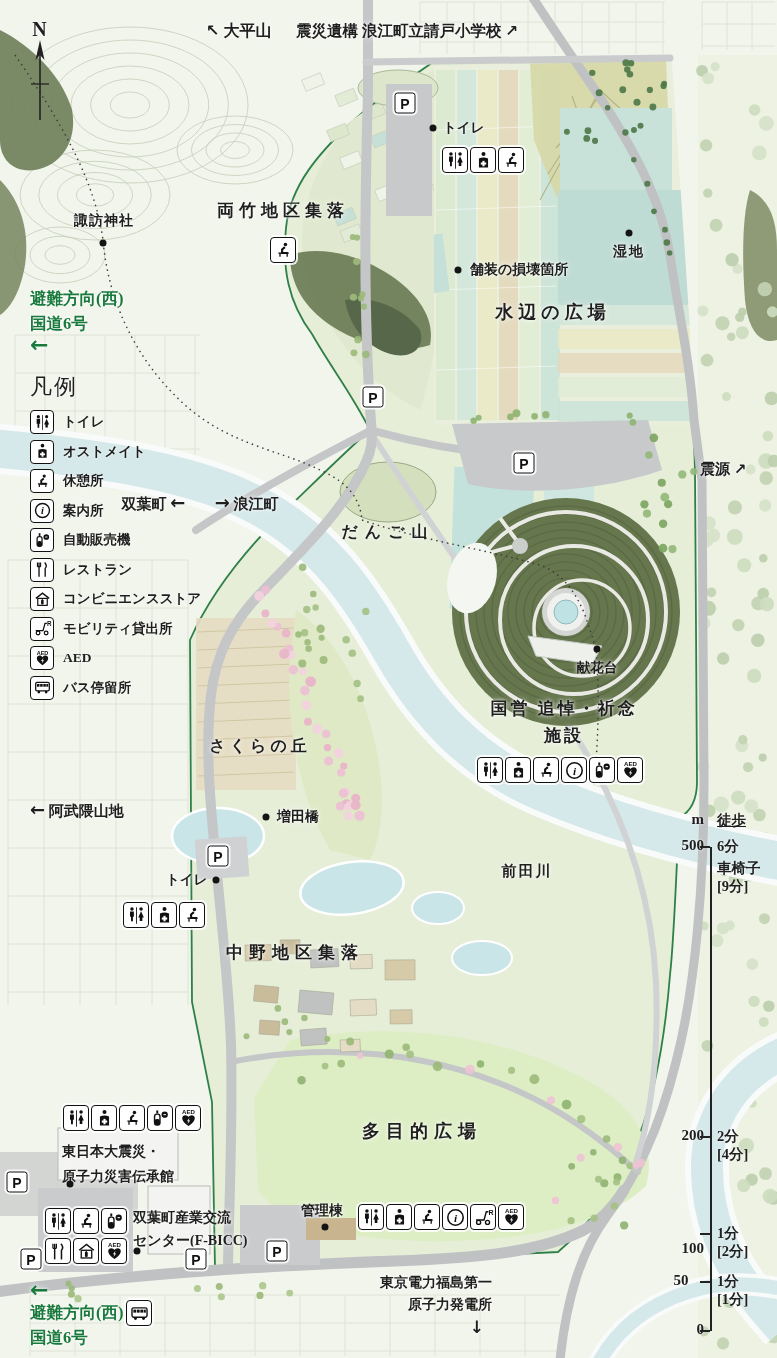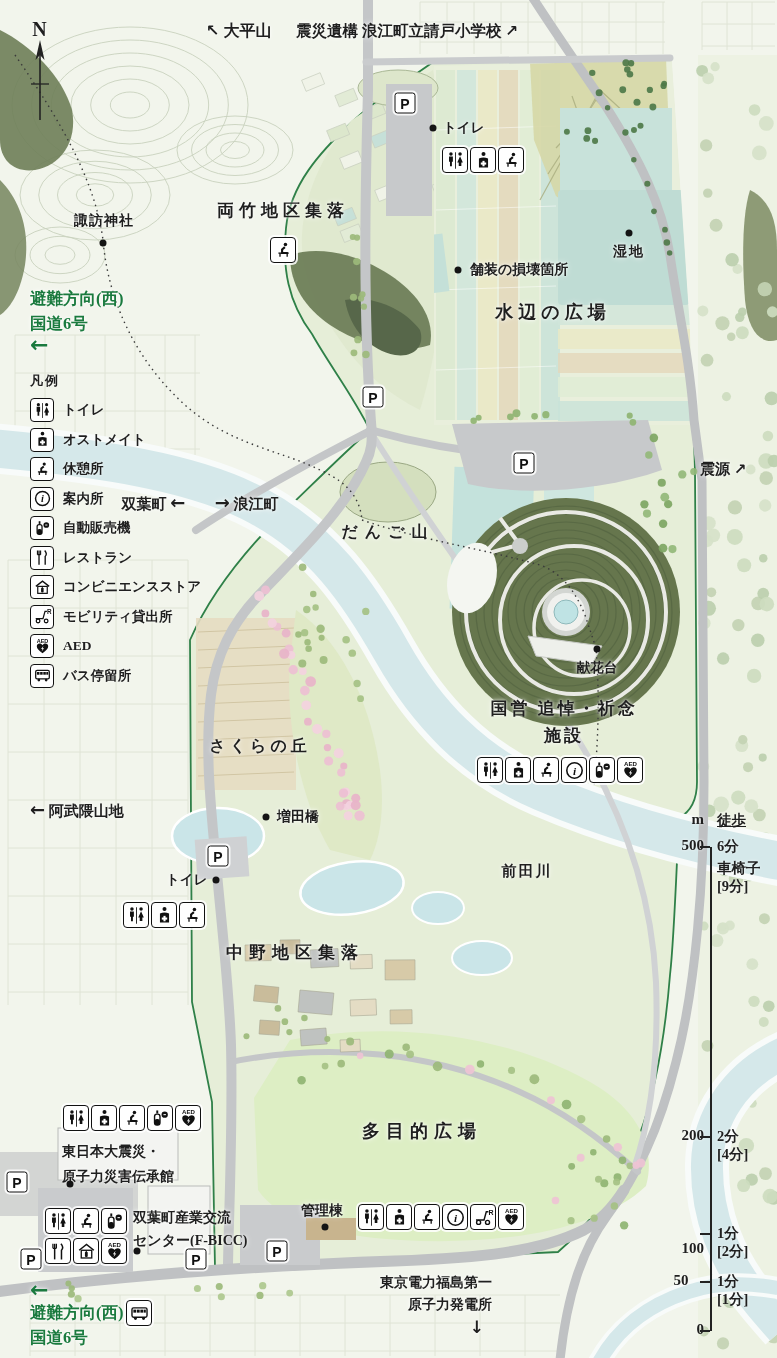--- a/index.html
+++ b/index.html
@@ -21,21 +21,21 @@
   .icon-row{position:absolute;display:flex;gap:2px;z-index:4;}
   .icon-box{width:26px;height:26px;background:#fff;border:1.6px solid #111;border-radius:4px;
        box-sizing:border-box;display:flex;align-items:center;justify-content:center;
        box-shadow:0 0 0 2px rgba(255,255,255,.85);}
   .icon-box svg{width:21px;height:21px;display:block;}
   .p-marker{position:absolute;width:21px;height:21px;background:#fff;border:1.8px solid #111;
        border-radius:3px;box-sizing:border-box;display:flex;align-items:center;justify-content:center;
        transform:translate(-50%,-50%);z-index:4;font-family:"Liberation Sans","DejaVu Sans",sans-serif;
        font-weight:700;font-size:14px;color:#111;box-shadow:0 0 0 2px rgba(255,255,255,.85);}
   #legend{position:absolute;left:30px;top:372px;z-index:4;}
-  #legend .ttl{font-size:13px;font-weight:700;letter-spacing:2px;margin-bottom:8px;
+  #legend .ttl{font-size:22px;font-weight:400;letter-spacing:2px;margin-bottom:8px;
        text-shadow:0 0 3px rgba(255,255,255,.9);}
   .lg-row{display:flex;align-items:center;height:24px;margin-bottom:5.5px;}
   .lg-row .icon-box{width:24px;height:24px;box-shadow:none;}
   .lg-row .icon-box svg{width:19px;height:19px;}
   .lg-row .lg-lab{margin-left:9px;font-size:13.5px;font-weight:600;
        text-shadow:0 0 3px rgba(255,255,255,.9);}
   #scale-bar{position:absolute;left:658px;top:815px;width:119px;height:540px;z-index:4;
        font-size:15px;font-weight:600;}
   #scale-bar .sb-num{position:absolute;left:0;width:46px;text-align:right;
        text-shadow:0 0 3px rgba(255,255,255,.9);}

